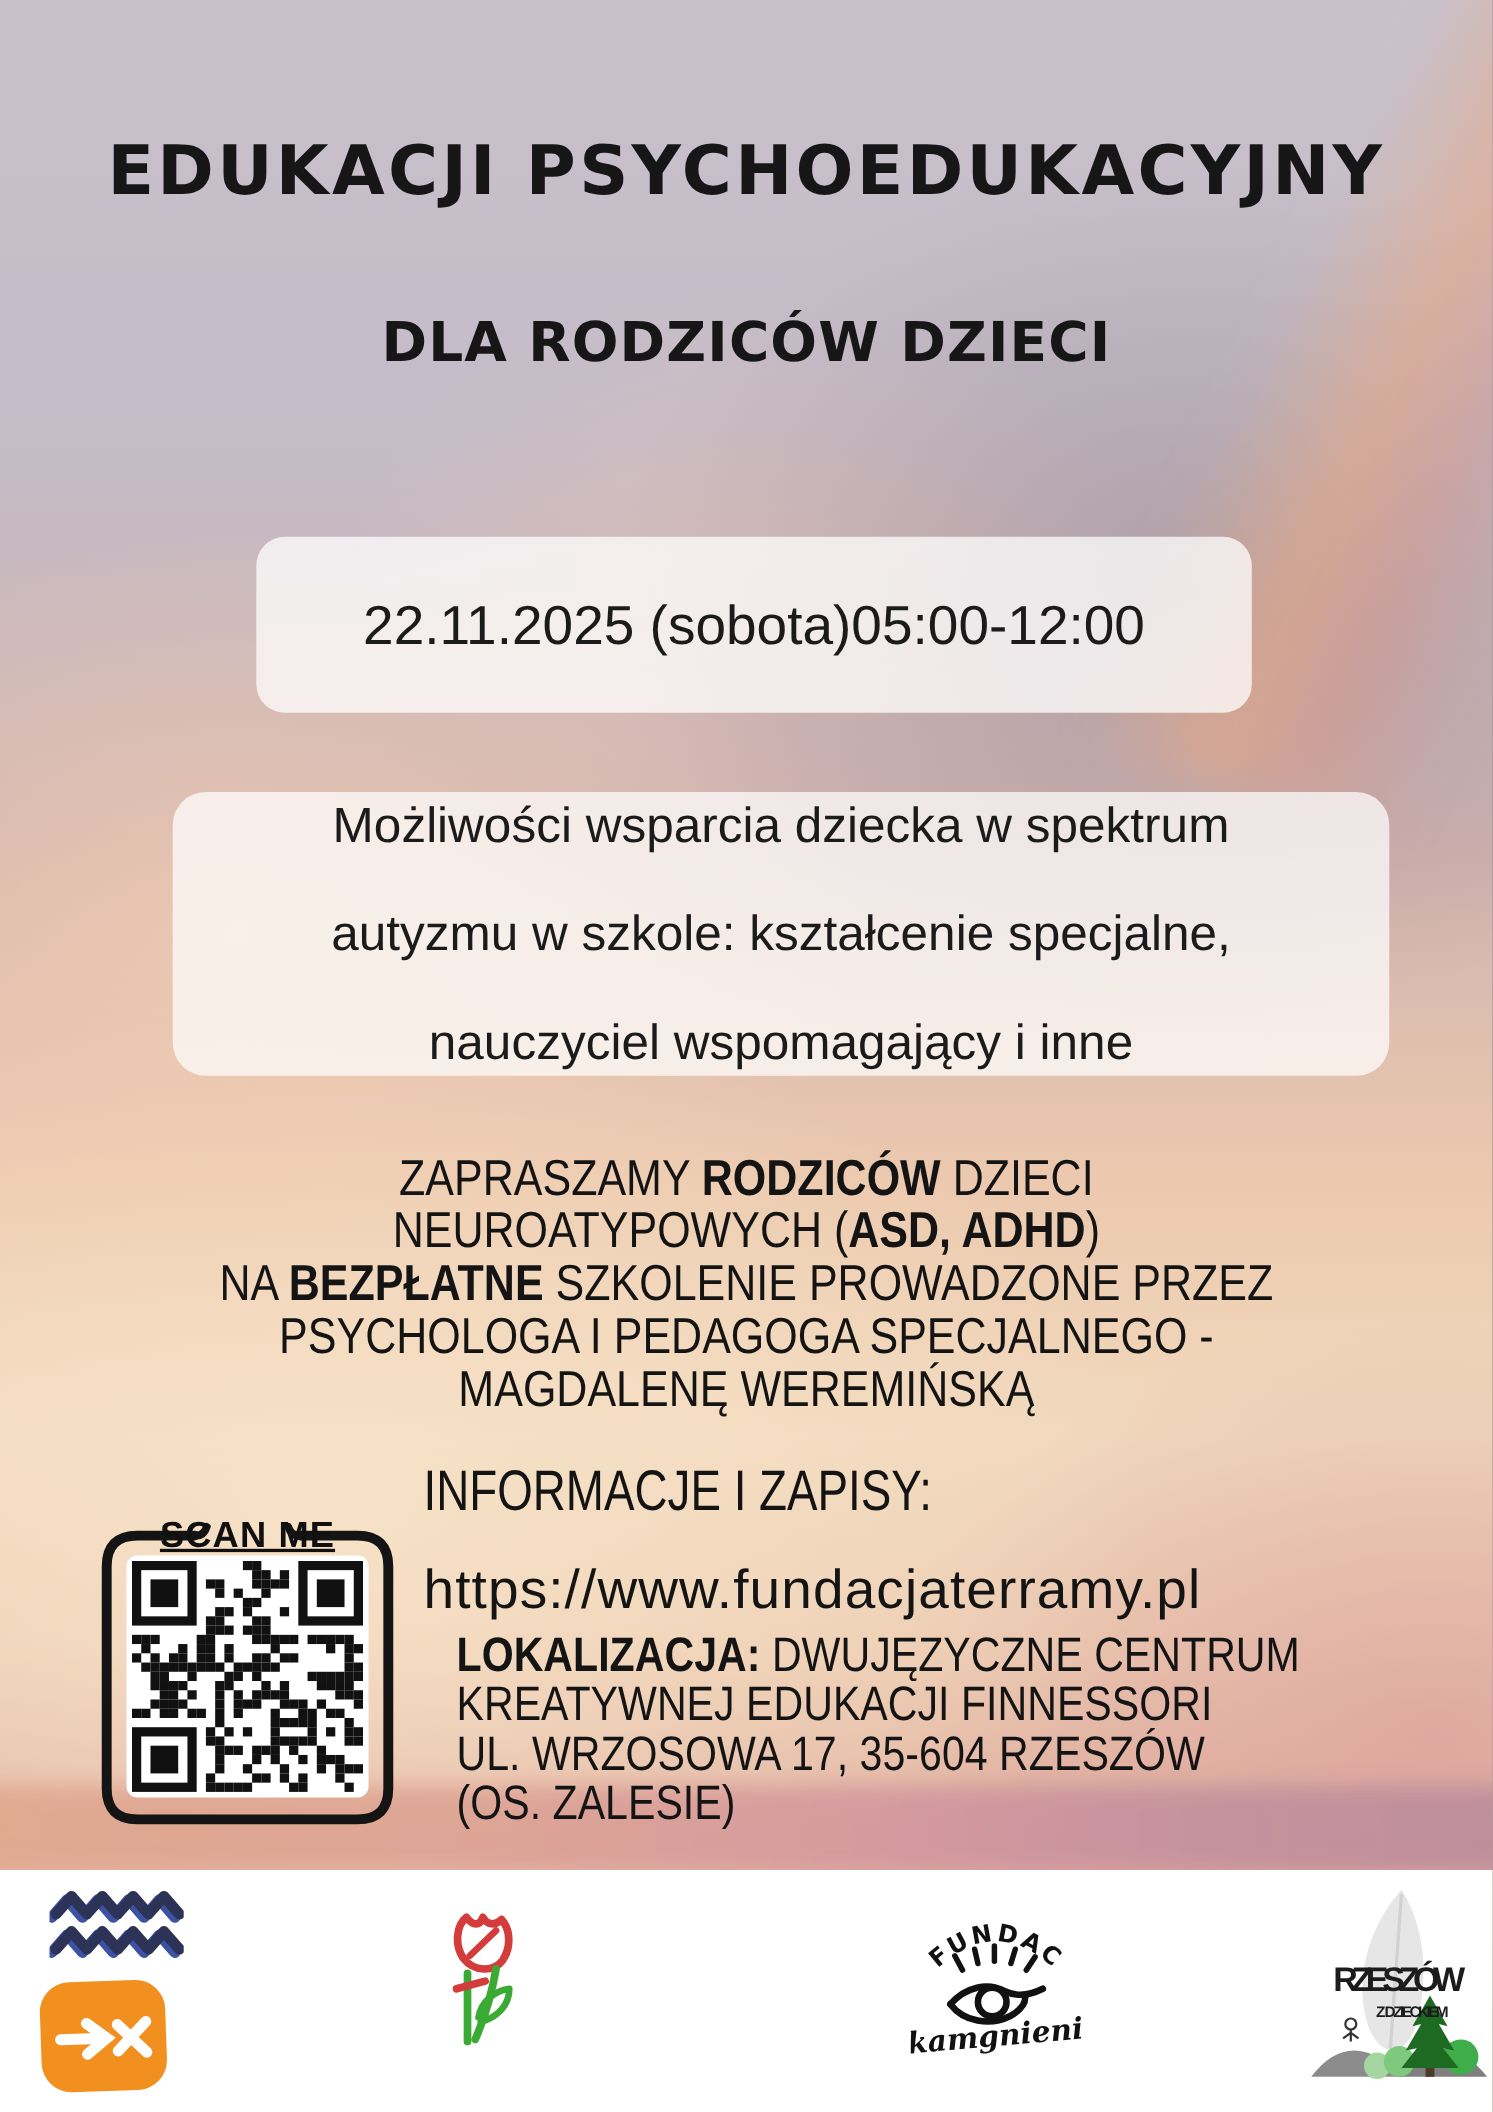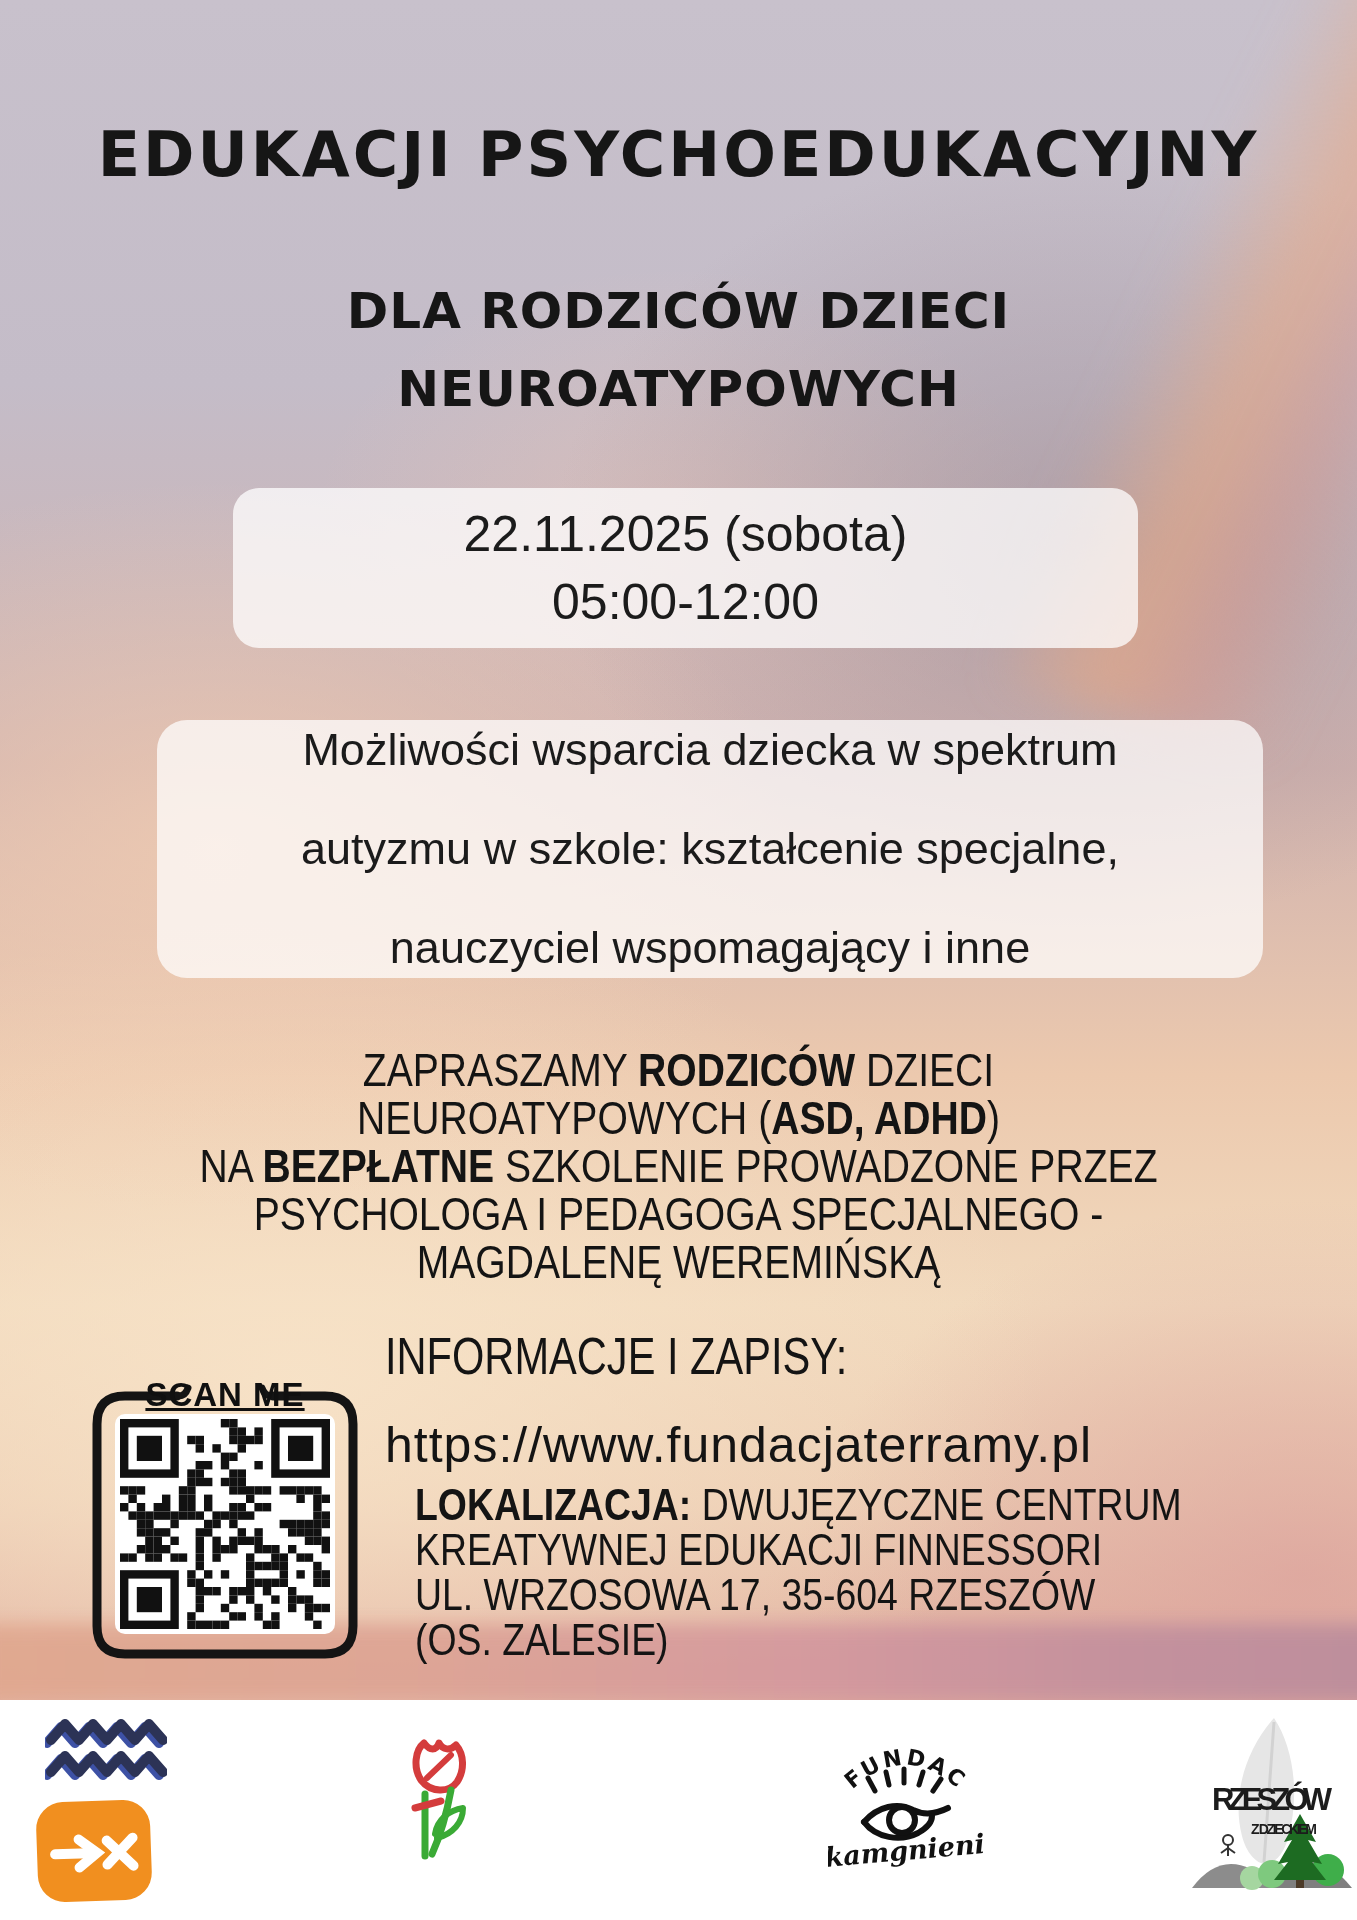--- a/index.html
+++ b/index.html
@@ -21,21 +21,21 @@
   .band-bottom{position:absolute;left:-20px;top:1624px;width:1400px;height:78px;filter:blur(9px);opacity:.9;
     background:linear-gradient(90deg,#e0a78e 0%,#dda393 30%,#d4989e 58%,#c28f9d 82%,#ba8c9c 100%);}
   
   .title{position:absolute;left:0;top:118px;width:100%;text-align:center;
     font-family:"DejaVu Sans",sans-serif;font-weight:700;font-size:62px;letter-spacing:3px;}
   .subtitle{position:absolute;left:0;top:272px;width:100%;text-align:center;
     font-family:"DejaVu Sans",sans-serif;font-weight:700;font-size:50px;line-height:78px;letter-spacing:1px;}
   
   .date-card{position:absolute;left:233px;top:488px;width:905px;height:160px;
     background:rgba(255,255,255,.75);border-radius:26px;
-    display:flex;flex-direction:column;justify-content:center;align-items:center;
+    display:flex;justify-content:center;align-items:center;
     font-size:50px;line-height:68px;color:#1b1b1b;}
   .topic-card{position:absolute;left:157px;top:720px;width:1106px;height:258px;box-sizing:border-box;
     background:rgba(255,255,255,.72);border-radius:30px;padding:0 55px;
     display:flex;flex-direction:column;justify-content:center;text-align:center;
     font-size:45px;line-height:72px;color:#1b1b1b;gap:27px;}
   
   .invite{position:absolute;left:0;top:1046px;width:100%;text-align:center;
     font-size:46px;line-height:48px;color:#141414;transform:scaleX(.85);transform-origin:50% 0;}
   .invite b{font-weight:700;}
   .info-h{position:absolute;left:385px;top:1326px;font-size:52px;color:#141414;
@@ -60,21 +60,20 @@
 
 <div class="poster">
   <div class="bg"></div>
   <div class="streak-tr"></div>
   <div class="band-bottom"></div>
 
   <div class="title">EDUKACJI PSYCHOEDUKACYJNY</div>
 
   <div class="subtitle">
     <div>DLA RODZICÓW DZIECI</div>
-    <div>NEUROATYPOWYCH</div>
   </div>
 
   <div class="date-card">
     <div>22.11.2025 (sobota)</div>
     <div>05:00-12:00</div>
   </div>
 
   <div class="topic-card">
     <div>Możliwości wsparcia dziecka w spektrum</div>
     <div>autyzmu w szkole: kształcenie specjalne,</div>

